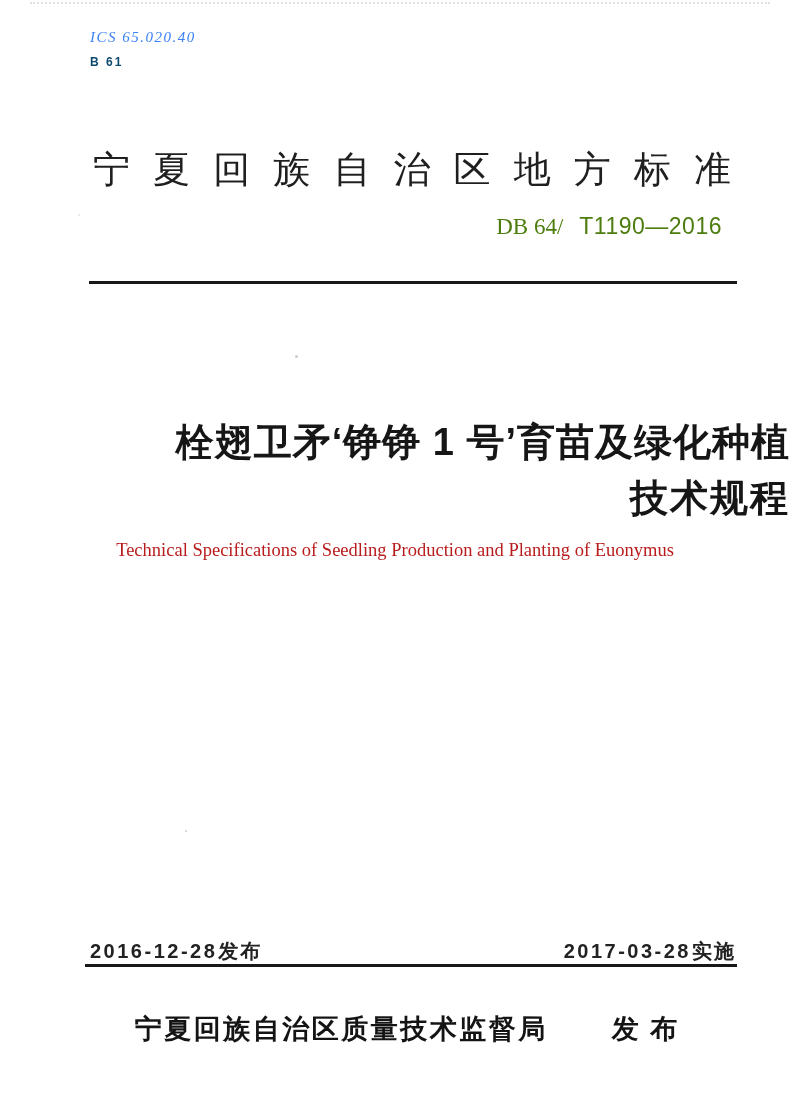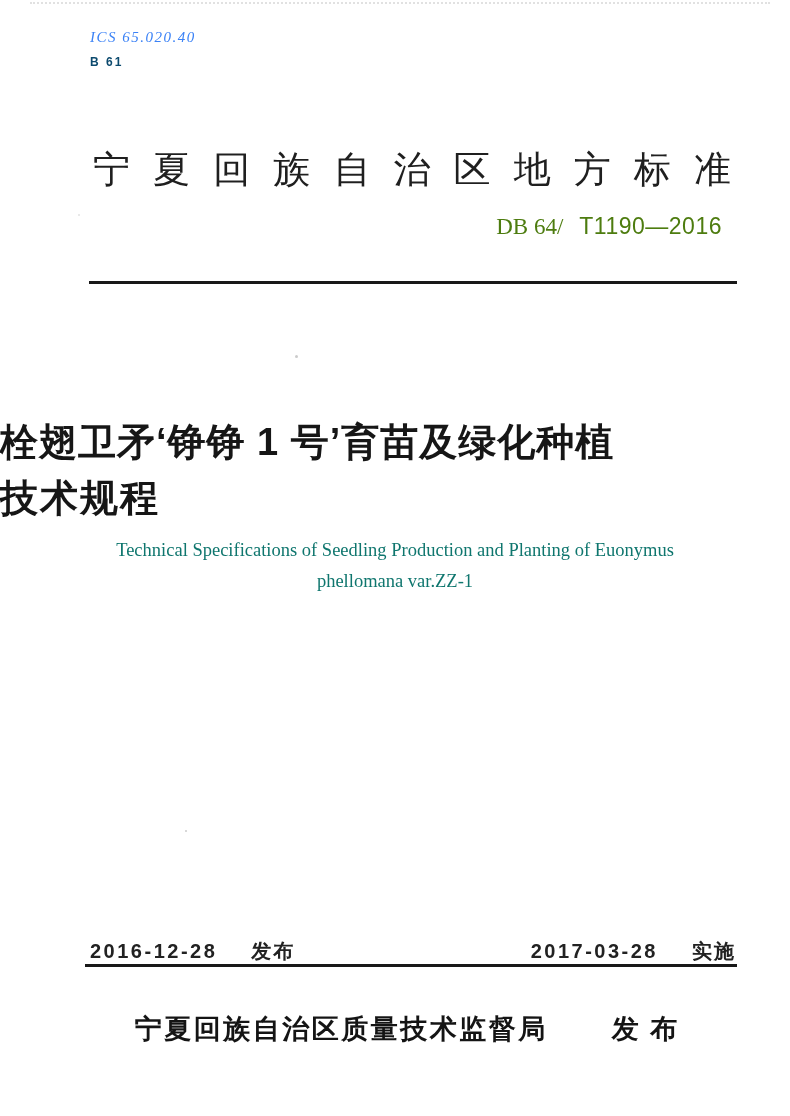--- a/index.html
+++ b/index.html
@@ -69,40 +69,40 @@
   .standard-number-value { letter-spacing: 0.5px; }
 
   
   .rule { position: absolute; background: #181818; }
   .rule-top    { top: 281px; left: 89px; width: 648px; height: 3px; }
   .rule-bottom { top: 964px; left: 85px; width: 652px; height: 3px; }
 
   
   .title-block {
     position: absolute; top: 420px; left: 0; width: 790px;
-    text-align: left; font-weight: bold; color: #161616;
+    text-align: right; font-weight: bold; color: #161616;
   }
   .title-line1 { font-size: 38px; line-height: 1.2; letter-spacing: 1px; }
   .title-line2 { font-size: 38px; line-height: 1.2; margin-top: 10px; letter-spacing: 2px; }
 
   
   .english-subtitle {
     position: absolute; top: 535px; left: 0; width: 790px;
     text-align: center;
     font-family: "Liberation Serif", serif;
-    font-size: 18.5px; line-height: 31px; color: #0f766e;
+    font-size: 18.5px; line-height: 31px; color: #b91c1c;
   }
 
   
   .dates-row {
     position: absolute; top: 938px; left: 90px; width: 646px;
     display: flex; justify-content: space-between;
     font-weight: bold; font-size: 20px; color: #222;
   }
-  .date-group { display: flex; align-items: baseline; white-space: nowrap; gap: 33px; }
+  .date-group { display: flex; align-items: baseline; white-space: nowrap; }
   .date-value { letter-spacing: 2.5px; }
   .date-label { margin-left: 1px; letter-spacing: 2px; }
 
   
   .publisher-row {
     position: absolute; top: 1011px; left: 0; width: 790px;
     display: flex; justify-content: center; align-items: baseline;
     transform: translateX(12px);
     font-weight: bold; font-size: 27px; color: #141414;
   }
@@ -145,21 +145,20 @@
 
   <div class="rule rule-top"></div>
 
   <div class="title-block">
     <div class="title-line1">栓翅卫矛‘铮铮 1 号’育苗及绿化种植</div>
     <div class="title-line2">技术规程</div>
   </div>
 
   <div class="english-subtitle">
     <div>Technical Specifications of Seedling Production and Planting of Euonymus</div>
-    <div>phellomana var.ZZ-1</div>
   </div>
 
   <div class="dates-row">
     <div class="date-group">
       <span class="date-value">2016-12-28</span>
       <span class="date-label">发布</span>
     </div>
     <div class="date-group">
       <span class="date-value">2017-03-28</span>
       <span class="date-label">实施</span>

